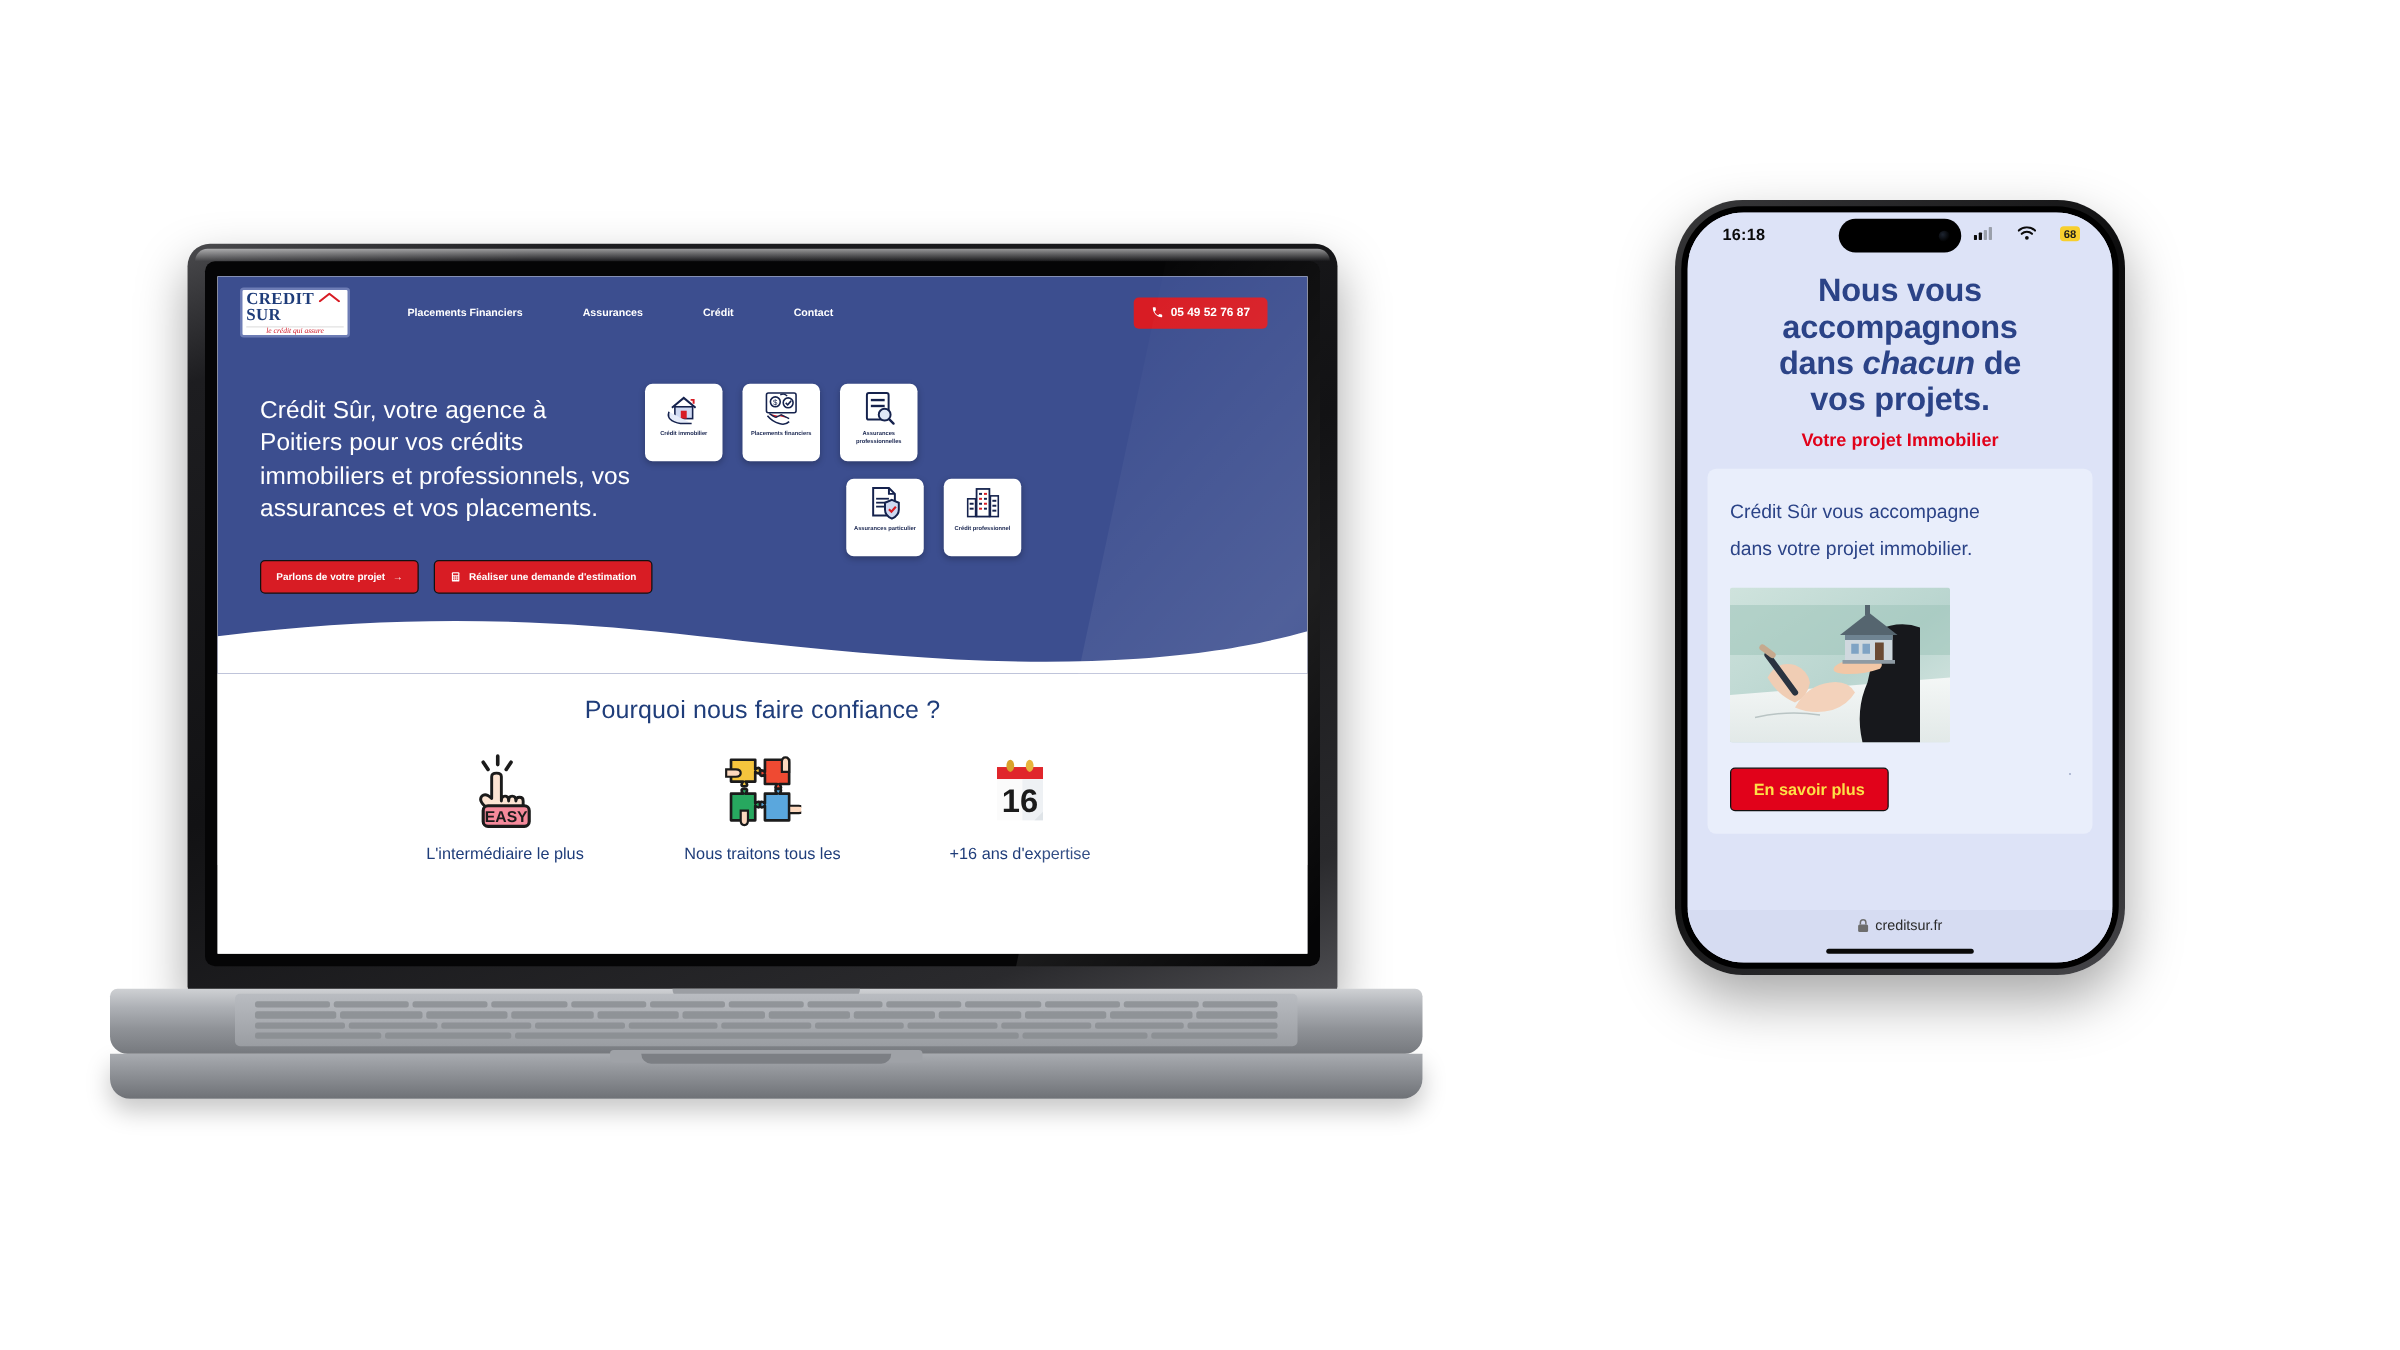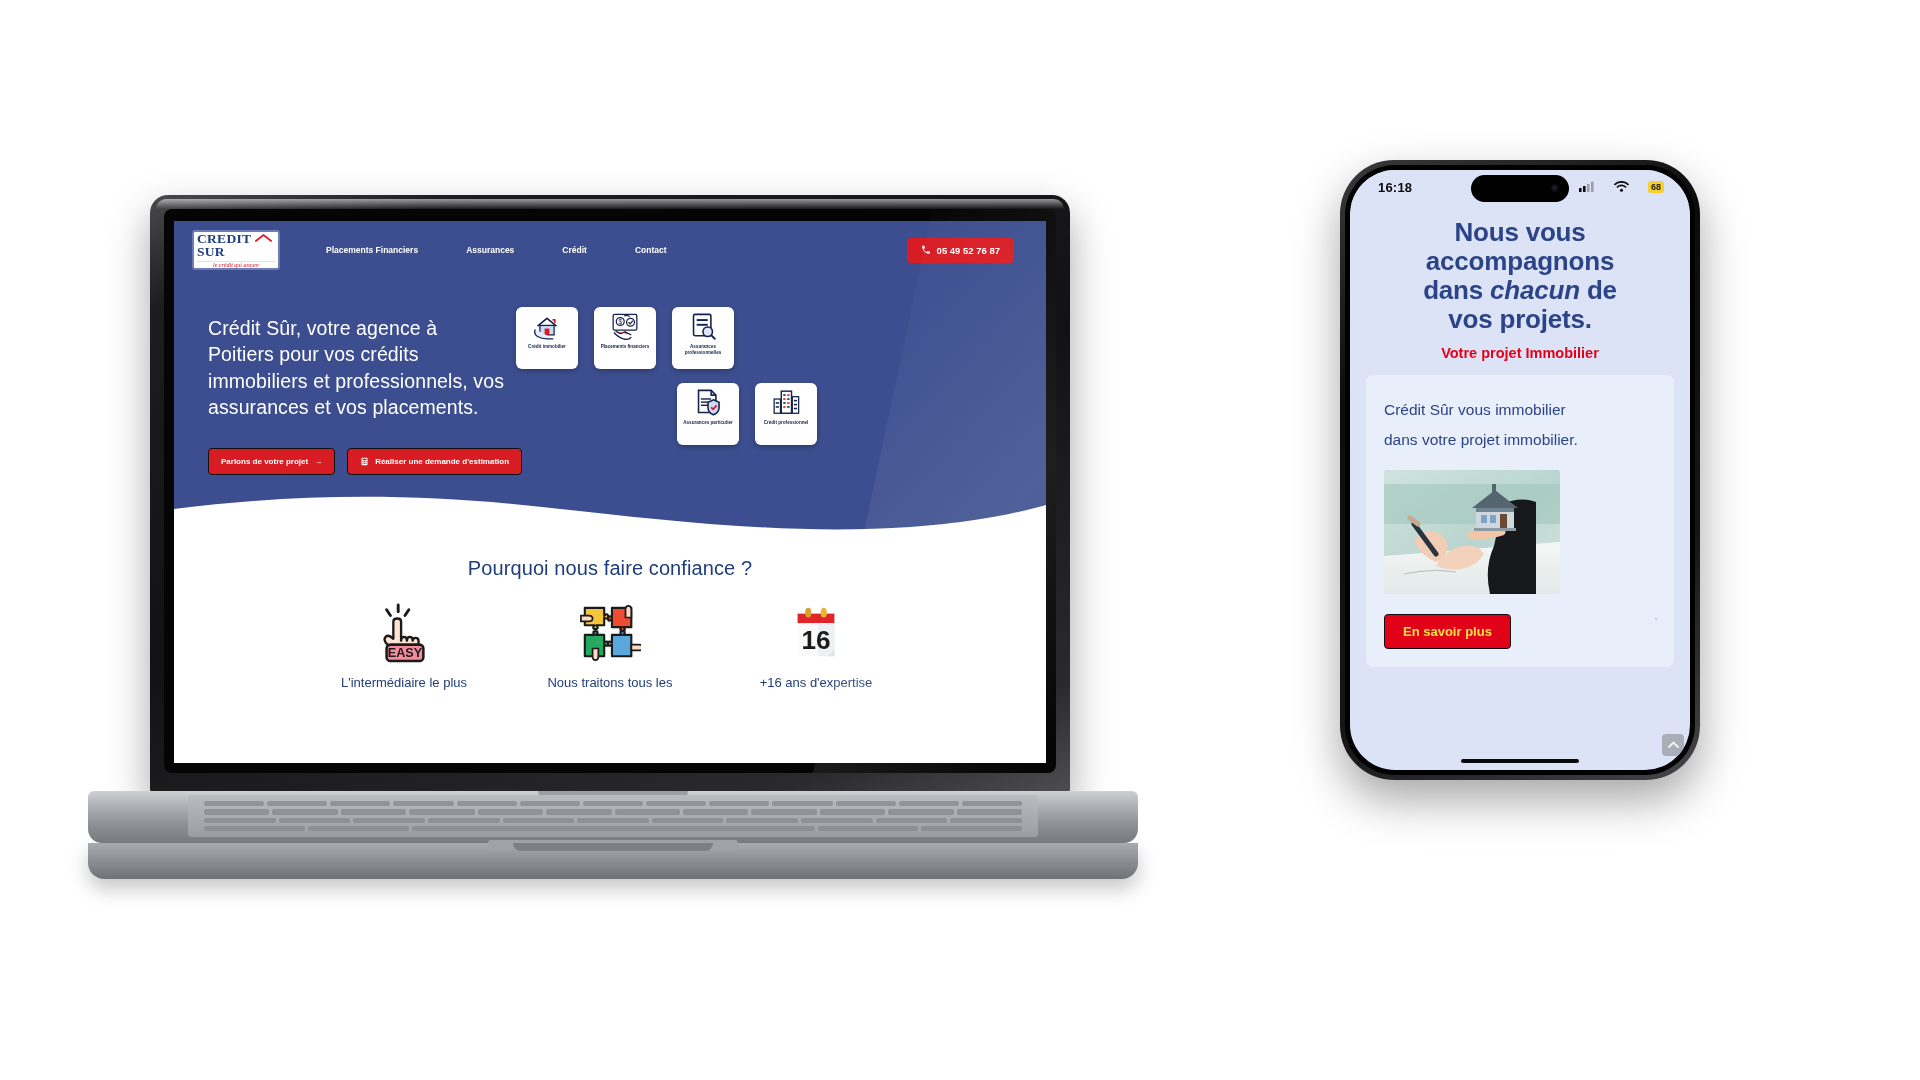--- a/index.html
+++ b/index.html
@@ -517,21 +517,21 @@
             <span>Nous vous</span><br>
             <span>accompagnons</span><br>
             <span>dans </span><em>chacun</em><span> de</span><br>
             <span>vos projets.</span>
           </div>
 
           <div class="m-sub">Votre projet Immobilier</div>
 
           <div class="m-card">
             <div class="m-card-p">
-              <span>Crédit Sûr vous immobilier</span><br>
+              <span>Crédit Sûr vous accompagne</span><br>
               <span>dans votre projet immobilier.</span>
             </div>
 
             <svg class="m-img" viewBox="0 0 176 124">
               <defs>
                 <linearGradient id="bgph" x1="0" y1="0" x2="1" y2="1">
                   <stop offset="0%" stop-color="#cfe3dd"></stop>
                     <stop offset="55%" stop-color="#b9d5cf"></stop>
                     <stop offset="100%" stop-color="#dbe9e5"></stop>
                 </linearGradient>
@@ -567,19 +567,26 @@
             <div class="m-btn">En savoir plus</div>
           </div>
         </div>
 
         <div class="to-top">
           <svg width="11" height="8" viewBox="0 0 11 8">
             <path d="M1 6 L5.5 1.6 L10 6" fill="none" stroke="#f4f5f7" stroke-width="1.8" stroke-linecap="round"></path>
           </svg>
         </div>
 
+        <div class="urlbar">
+          <svg width="9" height="11" viewBox="0 0 9 11">
+            <rect x="0.5" y="4.5" width="8" height="6" rx="1.2" fill="#6d6d6d"></rect>
+            <path d="M2.3 4.5 V3 a2.2 2.2 0 0 1 4.4 0 v1.5" fill="none" stroke="#6d6d6d" stroke-width="1.2"></path>
+          </svg>
+          <span class="url-txt">creditsur.fr</span>
+        </div>
 
         <div class="home-ind"></div>
       </div>
     </div>
   </div>
 
 </div>
 
 </body></html>

